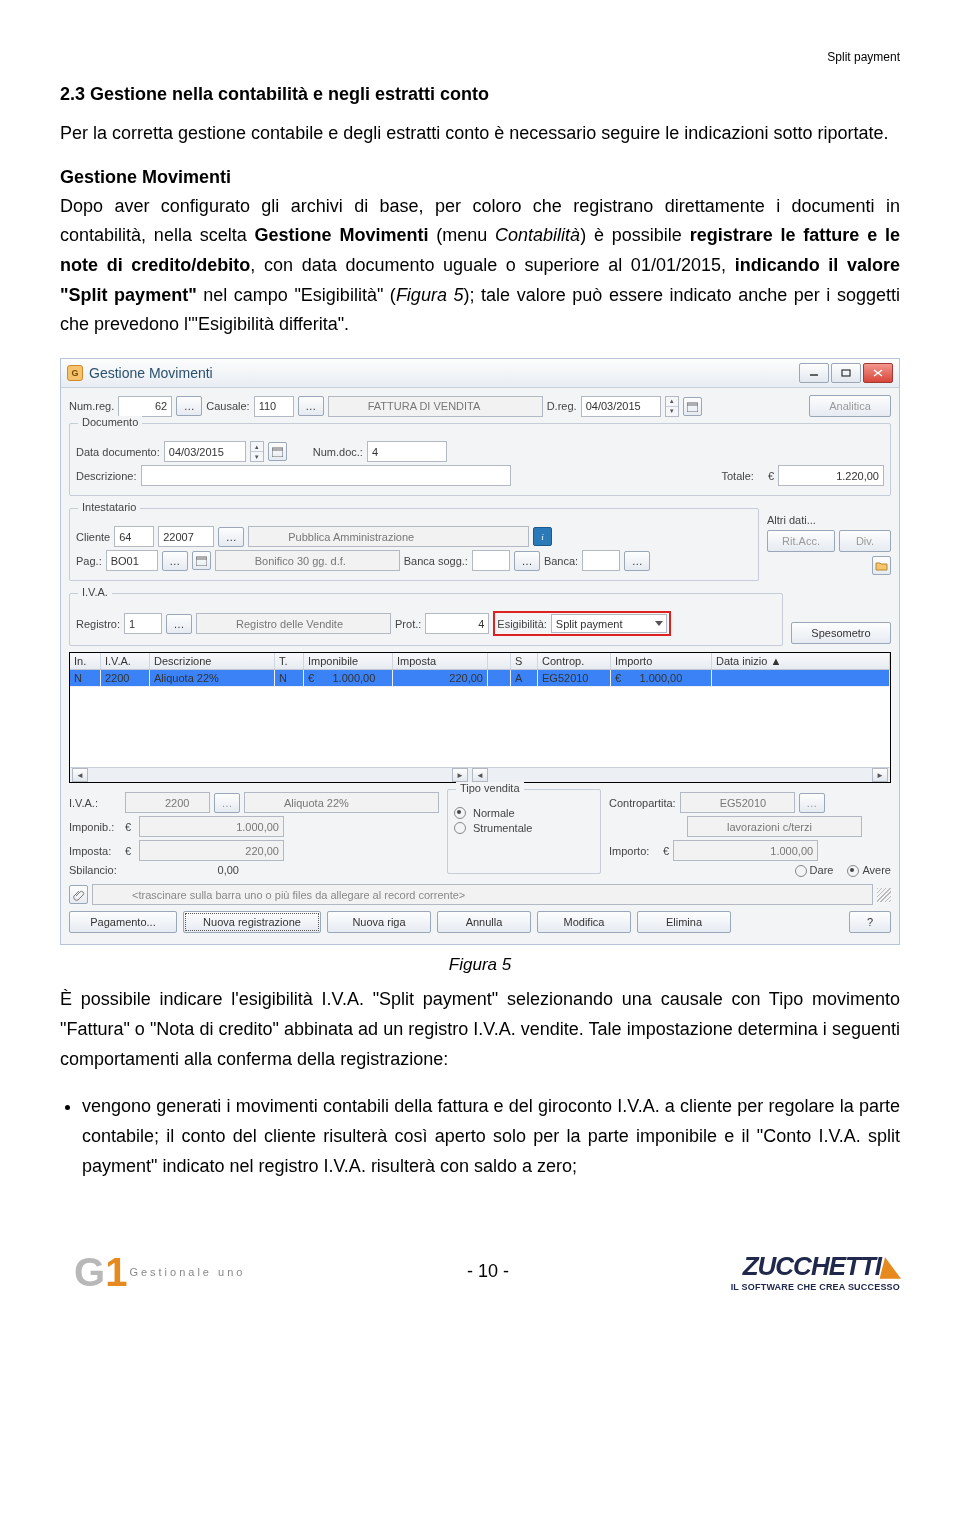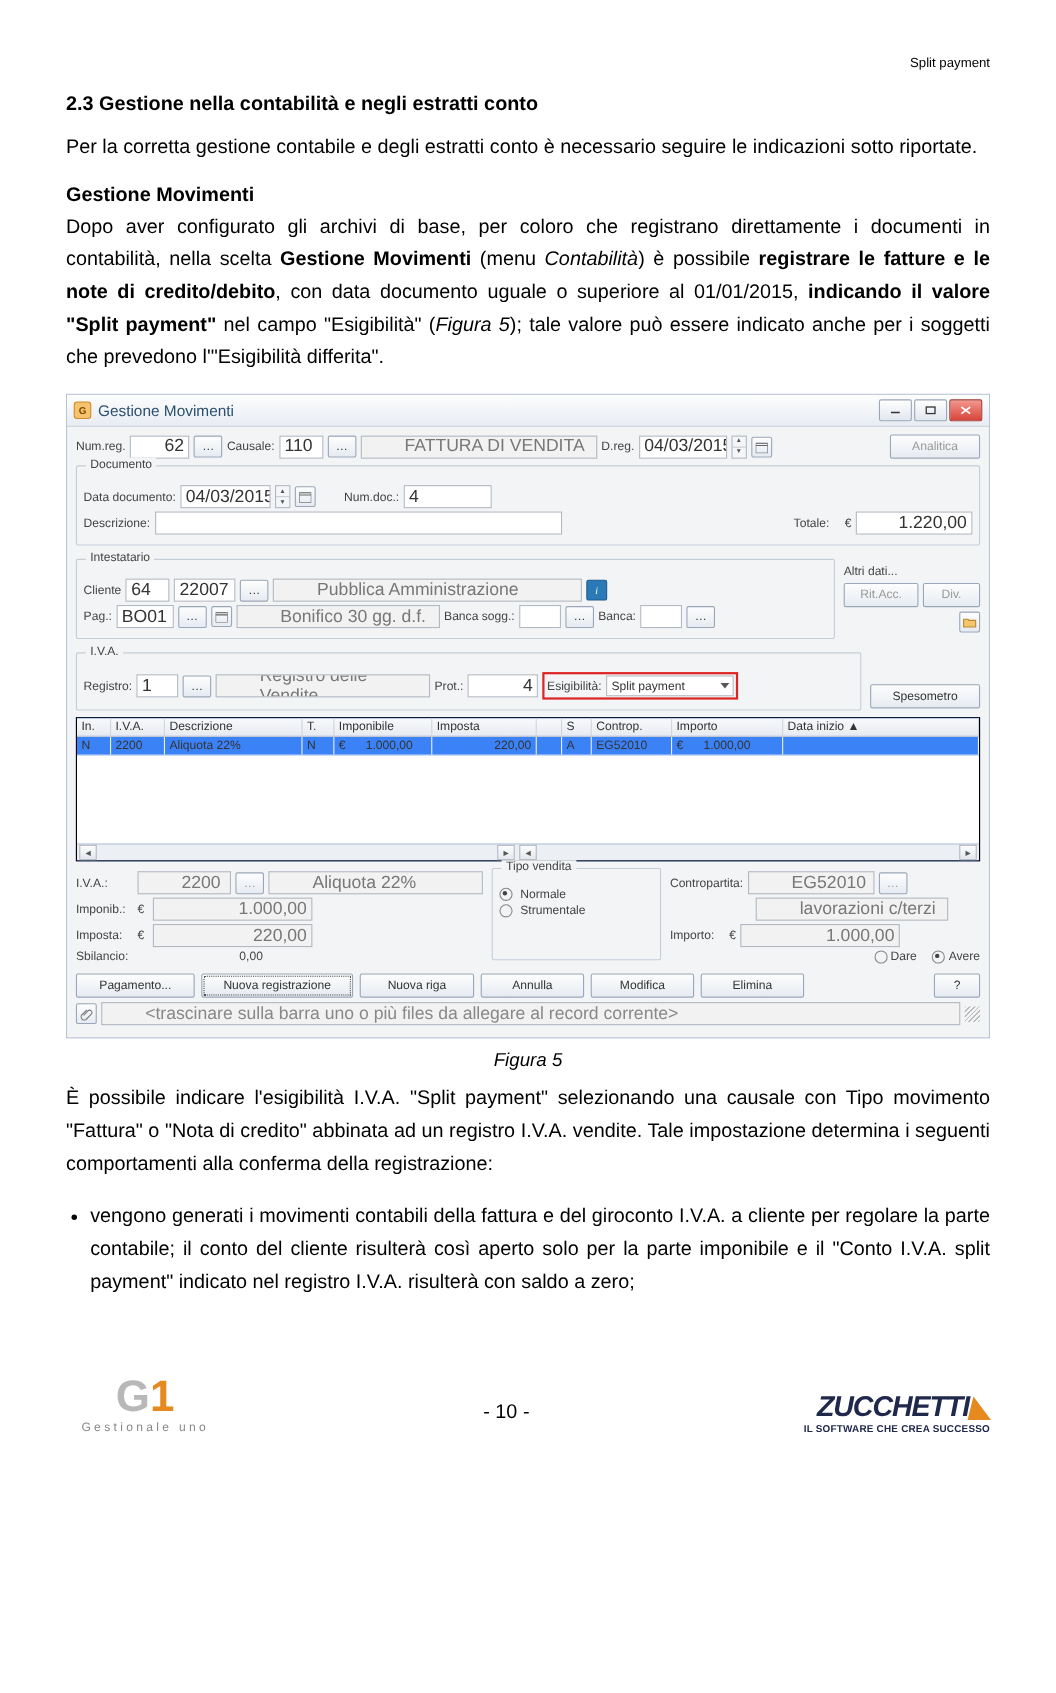--- a/index.html
+++ b/index.html
@@ -83,21 +83,21 @@
   .panel { padding: 4px 8px 8px 8px; }
   .row { display:flex; align-items:center; gap:4px; margin:3px 0; flex-wrap:nowrap;}
   .lbl { color:#444; white-space:nowrap; }
   .lbl.u { text-decoration-color:#777;}
   .inp {
     border: 1px solid #b3b9c2;
     background: #fff;
     padding: 1px 4px;
     height: 17px;
     display: inline-flex; align-items: center;
-    font-size: 16px;
+    font-size: 11px;
     color: #333;
     overflow: hidden;
   }
   .inp.ro { background:#f2f2f2; color:#777;padding-left:39px; }
   .inp.num { justify-content:flex-end; }
   .btn {
     border: 1px solid #9aa7b8;
     background: linear-gradient(#fdfdfd,#e6ebf2);
     border-radius: 2px;
     padding: 1px 8px;
@@ -154,21 +154,21 @@
   .radio.checked::after{content:"";position:absolute;left:2px;top:2px;width:4px;height:4px;background:#444;border-radius:50%;}
   .icon-sq { width:17px;height:17px;border:1px solid #9aa7b8;background:linear-gradient(#fdfdfd,#e6ebf2);display:inline-flex;align-items:center;justify-content:center;border-radius:2px;}
   .flexsp { flex:1; }
   .caption { text-align:center; font-style:italic; font-size:17px; margin:4px 0 10px 0;}
 
   
   .footer {
     display:flex; align-items:flex-end; justify-content:space-between;
     padding:20px 60px 30px 74px;
   }
-  .logo-g1 { display:flex; flex-direction:column; align-items:center; gap:2px;}
+  .logo-g1 { display:flex; flex-direction:row; align-items:center; gap:2px;}
   .logo-g1 .mark { font-size:40px; font-weight:bold; color:#b8b8b8; position:relative; line-height:1;}
   .logo-g1 .mark .one { color:#e68a1f;}
   .logo-g1 .sub { font-size:11px; letter-spacing:3px; color:#888;}
   .pgnum { font-size:18px; padding-bottom:10px;}
   .logo-z { text-align:right; }
   .logo-z .z { font-size:26px; font-weight:bold; font-style:italic; color:#20294c; letter-spacing:-1px;}
   .logo-z .z .tri { color:#e68a1f; display:inline-block;}
   .logo-z .tag { font-size:9px; font-weight:bold; color:#20294c; letter-spacing:0.2px;}
 </style>
 </head>
@@ -432,39 +432,39 @@
             <span class="lbl">€</span>
             <span class="inp ro num" style="width:100px">1.000,00</span>
           </div>
           <div class="row" style="justify-content:flex-end;gap:14px;">
             <span><span class="radio"></span><span class="lbl u">Dare</span></span>
             <span><span class="radio checked"></span><span class="lbl u">Avere</span></span>
           </div>
         </div>
       </div>
 
+      <div class="row" style="margin-top:4px">
+        <span class="icon-sq">
+          <svg width="12" height="12">
+              <path d="M3 7l4-4a2 2 0 013 3l-5 5a3 3 0 01-4-4l5-5" fill="none" stroke="#777" stroke-width="1"></path>
+            </svg>
+        </span>
+        <span class="inp ro" style="flex:1;color:#888;font-style:normal">&lt;trascinare sulla barra uno o più files da allegare al record corrente&gt;</span>
+        <div style="width:14px;height:14px;background:repeating-linear-gradient(135deg,#bbb 0 1px,transparent 1px 3px)"></div>
+      </div>
+
       <div class="row" style="margin-top:6px; gap:6px;">
         <span class="btn" style="width:90px">Pagamento...</span>
         <span class="btn focus" style="width:120px">Nuova registrazione</span>
         <span class="btn" style="width:86px">Nuova riga</span>
         <span class="btn" style="width:76px">Annulla</span>
         <span class="btn" style="width:76px">Modifica</span>
         <span class="btn" style="width:76px">Elimina</span>
         <span class="flexsp"></span>
         <span class="btn" style="width:24px">?</span>
-      </div>
-
-      <div class="row" style="margin-top:4px">
-        <span class="icon-sq">
-          <svg width="12" height="12">
-              <path d="M3 7l4-4a2 2 0 013 3l-5 5a3 3 0 01-4-4l5-5" fill="none" stroke="#777" stroke-width="1"></path>
-            </svg>
-        </span>
-        <span class="inp ro" style="flex:1;color:#888;font-style:normal">&lt;trascinare sulla barra uno o più files da allegare al record corrente&gt;</span>
-        <div style="width:14px;height:14px;background:repeating-linear-gradient(135deg,#bbb 0 1px,transparent 1px 3px)"></div>
       </div>
     </div>
   </div>
 
   <div class="caption">Figura 5</div>
 
   <p class="body">È possibile indicare l'esigibilità I.V.A. "Split payment" selezionando una causale con Tipo movimento "Fattura" o "Nota di credito" abbinata ad un registro I.V.A. vendite. Tale impostazione determina i seguenti comportamenti alla conferma della registrazione:</p>
 
   <ul class="bullets">
     <li>

